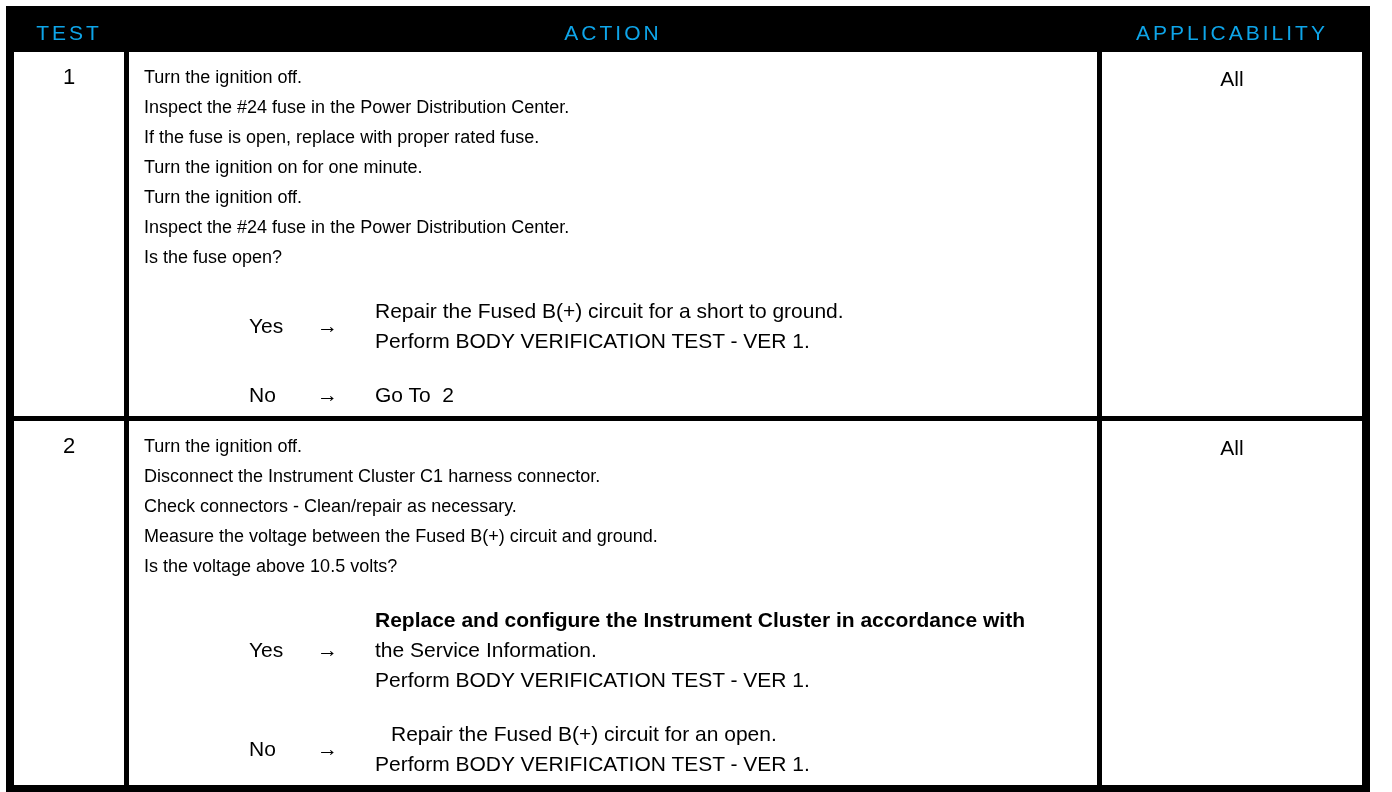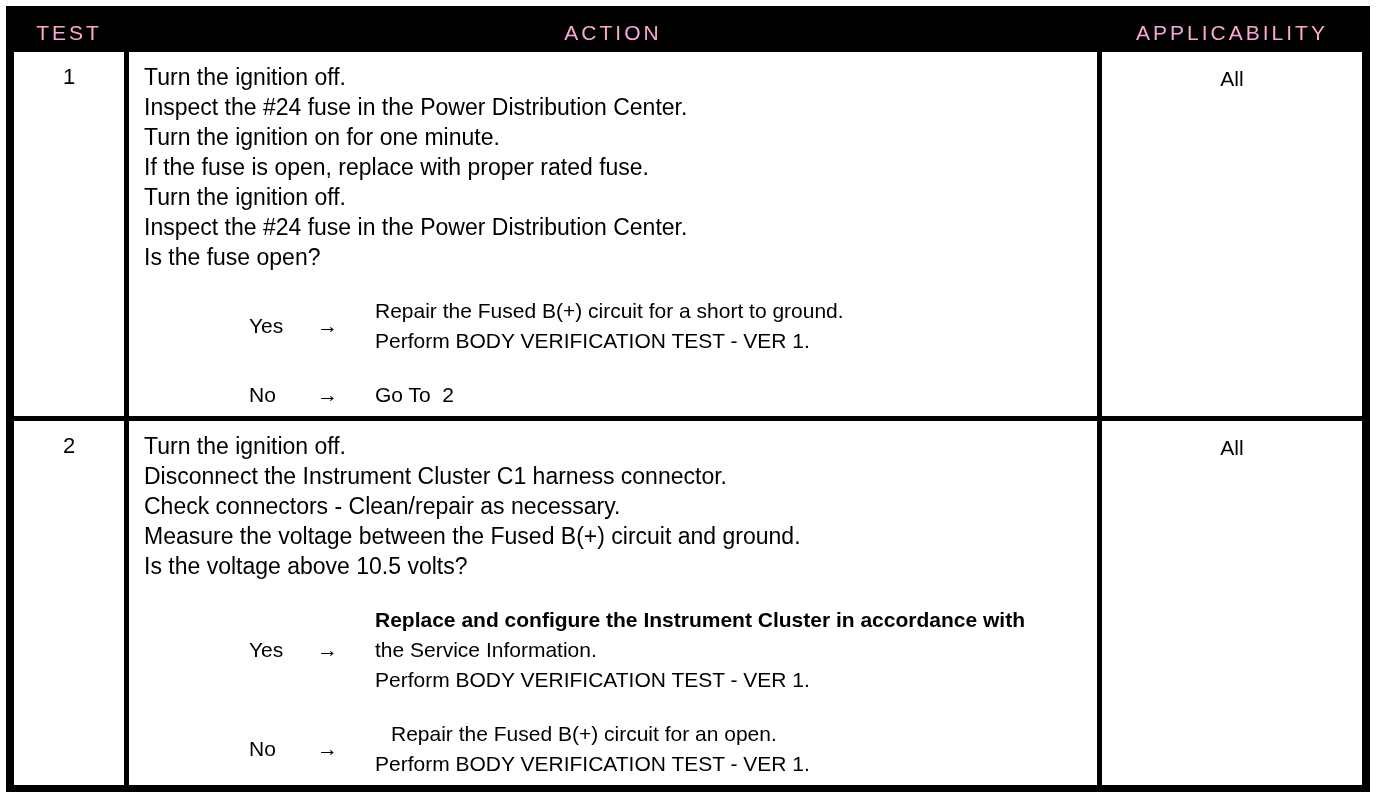--- a/index.html
+++ b/index.html
@@ -22,21 +22,21 @@
     box-sizing: border-box;
     background: #ffffff;
   }
   .grid-row {
     display: grid;
     grid-template-columns: 110px 1fr 260px;
   }
   
   .thead {
     background: #000000;
-    color: #f9a8d4;
+    color: #0ea5e9;
     height: 38px;
     align-items: center;
   }
   .th {
     text-align: center;
     font-size: 21px;
     letter-spacing: 3px;
     font-weight: normal;
     line-height: 38px;
     white-space: nowrap;
@@ -56,21 +56,21 @@
     border-right: 5px solid #000000;
     padding: 10px 12px 6px 15px;
   }
   .td-appl {
     text-align: center;
     padding-top: 12px;
     font-size: 21px;
     line-height: 30px;
   }
   .step {
-    font-size: 23px;
+    font-size: 18px;
     line-height: 30px;
     white-space: pre-wrap;
   }
   .branch {
     display: flex;
     align-items: center;
     margin: 24px 0 0 105px;
     font-size: 21px;
     line-height: 30px;
   }
@@ -89,22 +89,22 @@
       <div class="th">TEST</div>
       <div class="th">ACTION</div>
       <div class="th">APPLICABILITY</div>
     </div>
 
     <div class="grid-row trow">
       <div class="td-test">1</div>
       <div class="td-action">
         <div class="step">Turn the ignition off.</div>
         <div class="step">Inspect the #24 fuse in the Power Distribution Center.</div>
+        <div class="step">If the fuse is open, replace with proper rated fuse.</div>
         <div class="step">Turn the ignition on for one minute.</div>
-        <div class="step">If the fuse is open, replace with proper rated fuse.</div>
         <div class="step">Turn the ignition off.</div>
         <div class="step">Inspect the #24 fuse in the Power Distribution Center.</div>
         <div class="step">Is the fuse open?</div>
 
         <div class="branch">
           <span class="branch-label">Yes</span>
           <span class="branch-arrow">→</span>
           <span class="branch-lines">
             <span class="branch-line" style="display: block;">Repair the Fused B(+) circuit for a short to ground.</span>
             <span class="branch-line" style="display: block;">Perform BODY VERIFICATION TEST - VER 1.</span>

